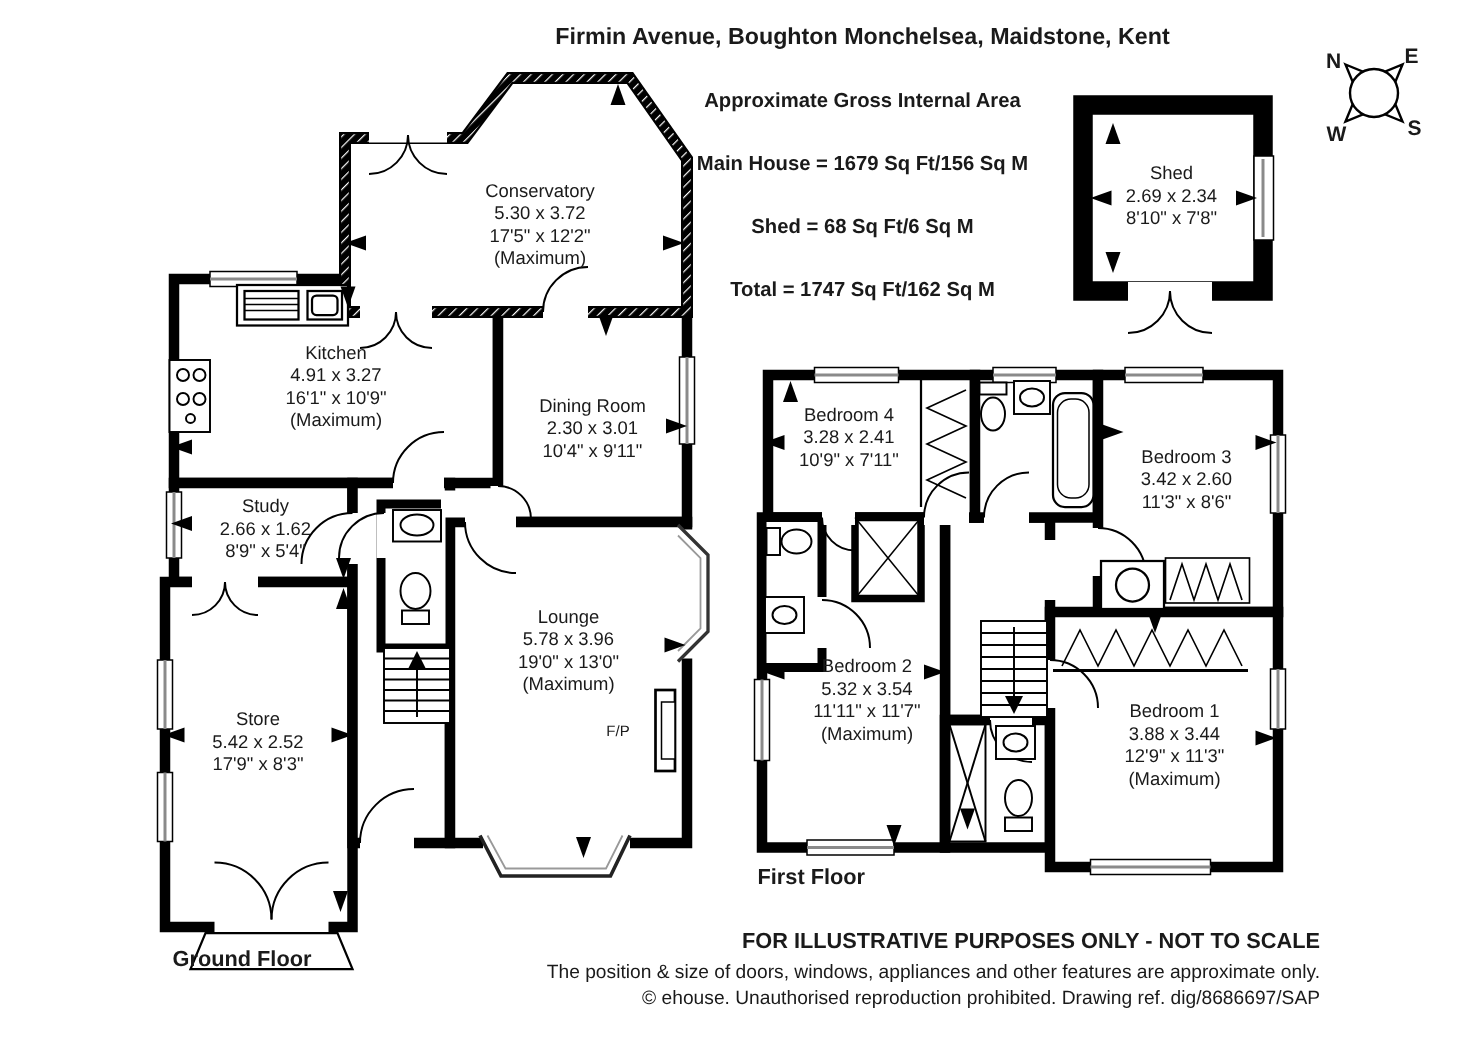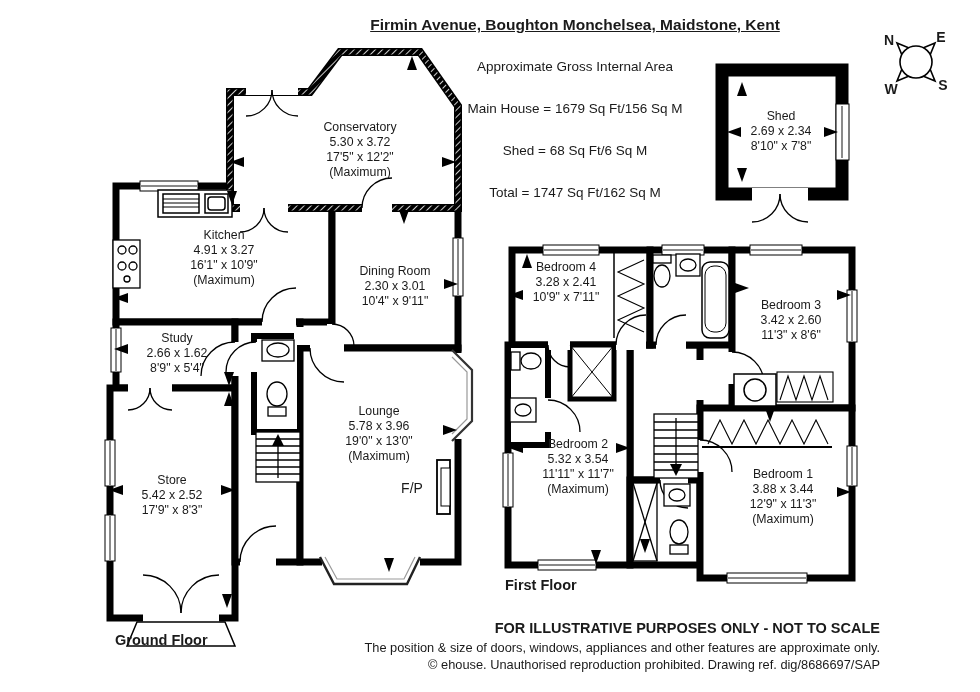--- a/index.html
+++ b/index.html
@@ -1,26 +1,26 @@
 <!DOCTYPE html>
 <html><head>
 <meta charset="utf-8">
 <style>
   html,body{margin:0;padding:0;background:#fff;}
   #canvas{position:relative;width:980px;height:692px;background:#fff;overflow:hidden;
           font-family:"Liberation Sans","DejaVu Sans",sans-serif;color:#1a1a1a;
           outline:1px solid #d8d8d8;}
   .hdr{position:absolute;left:280px;top:16px;width:590px;text-align:center;}
-  .hdr .title{font-size:15.5px;font-weight:bold;margin-bottom:3px;text-decoration:underline;}
-  .hdr .hline{font-size:13.5px;font-weight:normal;line-height:18px;margin-top:24px;}
+  .hdr .title{font-size:15.5px;font-weight:bold;margin-bottom:3px;}
+  .hdr .hline{font-size:13.5px;font-weight:bold;line-height:18px;margin-top:24px;}
   .rlabel{position:absolute;transform:translate(-50%,-50%);text-align:center;
           font-size:12.3px;line-height:15px;white-space:nowrap;}
   .flabel{position:absolute;font-size:14.5px;font-weight:bold;}
   .cletter{position:absolute;transform:translate(-50%,-50%);font-size:14px;font-weight:bold;}
-  .fp{position:absolute;transform:translate(-50%,-50%);font-size:14px;}
+  .fp{position:absolute;transform:translate(-50%,-50%);font-size:10px;}
   .footer{position:absolute;left:120px;top:620px;width:760px;text-align:right;}
   .footer .f1{font-size:14.5px;font-weight:bold;margin-bottom:3px;}
   .footer .f2{font-size:12.8px;line-height:17px;}
   svg{position:absolute;left:0;top:0;}
 </style>
 </head>
 <body>
 
 <div id="canvas">
 
@@ -363,21 +363,21 @@
   <div>17'9" x 8'3"</div>
 </div>
 <div class="rlabel" style="left:379px;top:434px">
   <div>Lounge</div>
   <div>5.78 x 3.96</div>
   <div>19'0" x 13'0"</div>
   <div>(Maximum)</div>
 </div>
 <div class="fp" style="left:412px;top:488px">F/P</div>
 
-<div class="rlabel" style="left:566px;top:282px">
+<div class="rlabel" style="left:566px;top:292px">
   <div>Bedroom 4</div>
   <div>3.28 x 2.41</div>
   <div>10'9" x 7'11"</div>
 </div>
 <div class="rlabel" style="left:791px;top:320px">
   <div>Bedroom 3</div>
   <div>3.42 x 2.60</div>
   <div>11'3" x 8'6"</div>
 </div>
 <div class="rlabel" style="left:578px;top:467px">

